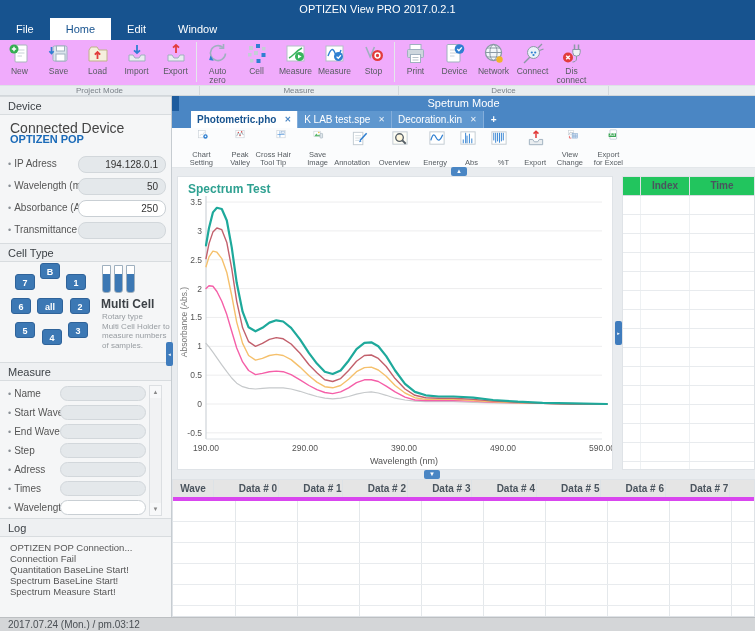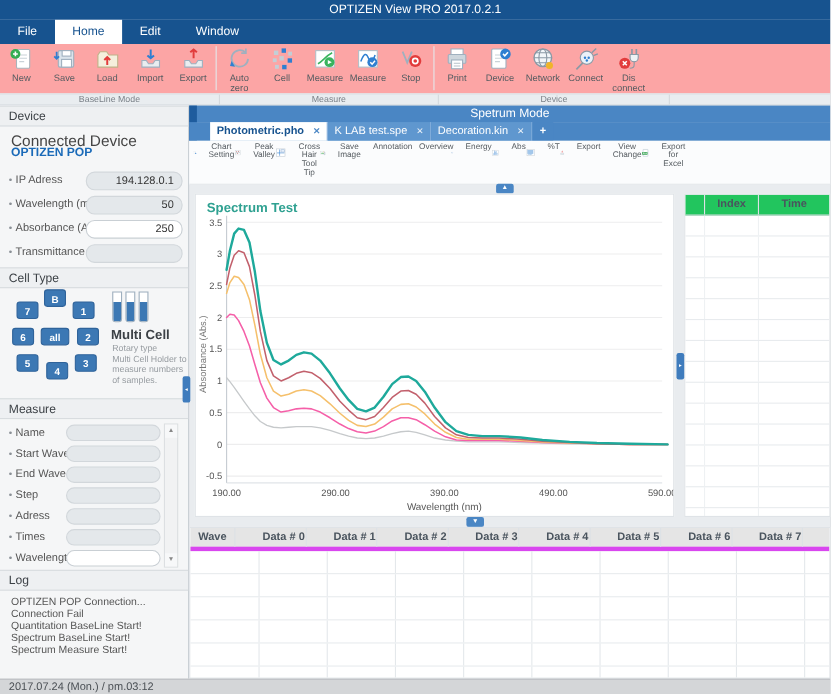--- a/index.html
+++ b/index.html
@@ -4,21 +4,21 @@
 <style>
   html,body{margin:0;padding:0;}
   body{font-family:"Liberation Sans",sans-serif;background:#cfd4d8;}
   .app{position:relative;width:755px;height:631px;background:#e9ecef;overflow:hidden;font-family:"Liberation Sans",sans-serif;}
   
   .titlebar{position:absolute;left:0;top:0;width:755px;height:18px;background:#17538f;color:#fff;font-size:11px;text-align:center;line-height:18px;}
   .menubar{position:absolute;left:0;top:18px;width:755px;height:22px;background:#17538f;display:flex;}
   .mtab{color:#fff;font-size:11px;line-height:22px;padding:0 16px;cursor:default;}
   .mtab.active{background:#fff;color:#17538f;}
   
-  .ribbon{position:absolute;left:0;top:40px;width:755px;height:45px;background:#fca5a5;display:flex;align-items:flex-start;padding-top:2px;box-sizing:border-box;}
+  .ribbon{position:absolute;left:0;top:40px;width:755px;height:45px;background:#f0abfc;display:flex;align-items:flex-start;padding-top:2px;box-sizing:border-box;}
   .rbtn{width:39px;display:flex;flex-direction:column;align-items:center;}
   .rbtn .icn{width:24px;height:24px;}
   .rlbl{font-size:8.5px;color:#565c61;line-height:9px;text-align:center;margin-top:1px;white-space:pre-line;}
   .rsep{width:1px;height:40px;background:#e4e8eb;margin:0 1px;}
   .rgroups{position:absolute;left:0;top:85px;width:755px;height:11px;background:#e9edf0;border-top:1px solid #dde2e6;border-bottom:1px solid #d2d7db;display:flex;box-sizing:border-box;}
   .rgrp{font-size:8px;color:#7a8188;text-align:center;line-height:9px;border-right:1px solid #d4d9dd;}
   
   .sidebar{position:absolute;left:0;top:96px;width:172px;height:521px;background:#f5f6f7;border-right:1px solid #c6ccd1;box-sizing:border-box;overflow:hidden;}
   .shdr{position:absolute;left:0;width:172px;height:19px;background:#eef0f2;border-top:1px solid #d8dcdf;border-bottom:1px solid #d8dcdf;font-size:11px;color:#3c4146;line-height:19px;padding-left:8px;box-sizing:border-box;}
   .slabel{position:absolute;font-size:10px;color:#555;white-space:nowrap;}
@@ -37,21 +37,21 @@
   
   .modebar{position:absolute;left:172px;top:96px;width:583px;height:15px;background:#4a86c4;color:#fff;font-size:11px;text-align:center;line-height:15px;}
   .modenotch{position:absolute;left:172px;top:96px;width:7px;height:32px;background:#1e5c9e;}
   .tabrow{position:absolute;left:172px;top:111px;width:583px;height:17px;background:#4a86c4;display:flex;padding-left:19px;box-sizing:border-box;}
   .dtab{display:flex;align-items:center;font-size:10px;color:#fff;background:#5f97cf;border-right:1px solid #84aedb;padding:0 6px;line-height:17px;}
   .dtab.active{background:#fff;color:#17538f;font-weight:bold;}
   .dtab .tx{margin-left:8px;font-size:8px;color:#eaf1f8;}
   .dtab.active .tx{color:#4a86c4;}
   .dtab.plus{padding:0 7px;font-weight:bold;background:#4a86c4;border-right:none;}
   .toolbar2{position:absolute;left:172px;top:128px;width:583px;height:40px;background:#fbfcfd;border-bottom:1px solid #e3e7ea;display:flex;box-sizing:border-box;padding-left:4px;}
-  .tbtn{width:37px;display:flex;flex-direction:row;align-items:flex-start;padding-top:1px;gap:11px;}
+  .tbtn{width:37px;display:flex;flex-direction:column;align-items:flex-end;padding-top:1px;gap:11px;}
   .tbtn .icn{width:20px;height:20px;}
   .tlbl{font-size:7.5px;color:#565c61;line-height:8px;text-align:center;white-space:pre-line;}
   .collapse{position:absolute;width:16px;height:9px;background:#4a86c4;border-radius:2px;color:#fff;font-size:6px;text-align:center;line-height:9px;}
   .handle{position:absolute;width:7px;height:24px;background:#3f7cbd;border-radius:2px;color:#fff;font-size:5px;text-align:center;line-height:24px;}
   
   .chartpanel{position:absolute;left:177px;top:176px;width:436px;height:294px;background:#fff;border:1px solid #dfe3e7;box-sizing:border-box;}
   .charttitle{position:absolute;left:10px;top:5px;font-size:12px;font-weight:bold;color:#2fa191;}
   
   .rightpanel{position:absolute;left:622px;top:176px;width:133px;height:294px;background:#fff;border:1px solid #dfe3e7;box-sizing:border-box;overflow:hidden;}
   .rthead{display:flex;height:18px;background:#22c55e;border-bottom:1px solid #d6dbdf;}
@@ -216,21 +216,21 @@
           <path d="M16.5 14 v3 c0 2 -2 3 -4 3" fill="none" stroke="#8b99a5"></path>
           <circle cx="8" cy="15.5" r="5" fill="#e23c3c"></circle>
           <path d="M6.2 13.7 l3.6 3.6 M9.8 13.7 l-3.6 3.6" stroke="#fff" stroke-width="1.4"></path>
         </svg>
       <span class="rlbl">Dis
 connect</span>
     </div>
   </div>
 
   <div class="rgroups">
-    <div class="rgrp" style="width:199px">BaseLine Mode</div>
+    <div class="rgrp" style="width:199px">Project Mode</div>
     <div class="rgrp" style="width:198px">Measure</div>
     <div class="rgrp" style="width:209px">Device</div>
     <div class="rgrp" style="flex:1;border-right:none"></div>
   </div>
 
   <div class="sidebar">
     <div class="shdr" style="top:0">Device</div>
     <div class="slabel" style="left:10px;top:24px;font-size:14px;color:#444">Connected Device</div>
     <div class="slabel" style="left:10px;top:37px;font-size:11px;font-weight:bold;color:#1a6ab8">OPTIZEN POP</div>
 

